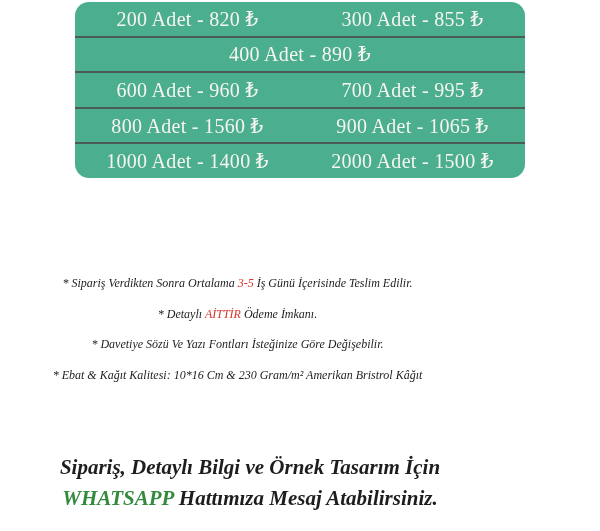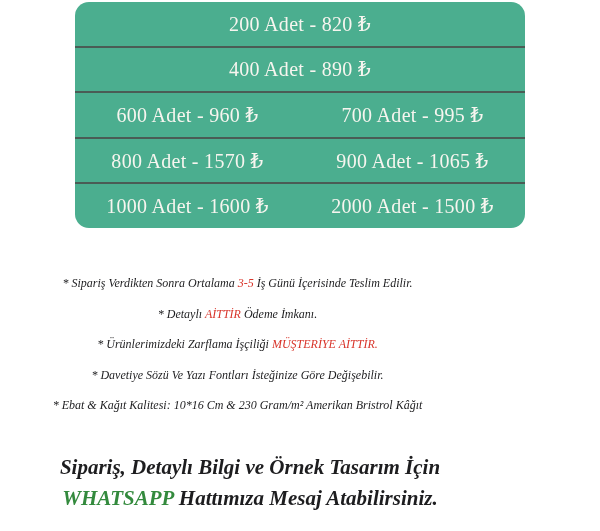--- a/index.html
+++ b/index.html
@@ -3,21 +3,21 @@
 <meta charset="utf-8">
 <style>
   html,body{margin:0;padding:0;}
   body{background:#ffffff;font-family:"Liberation Serif","DejaVu Serif",serif;}
   .canvas{
     position:relative;width:600px;height:531px;overflow:hidden;
     background:var(--page-bg,#ffffff);
   }
   
   .price-table{
-    position:absolute;left:75px;top:2px;width:450px;height:226px;
+    position:absolute;left:75px;top:2px;width:450px;height:176px;
     background:var(--teal,#4bae8f);
     border-radius:14px;overflow:hidden;
     display:flex;flex-direction:column;
   }
   .p-row{
     flex:1;display:flex;box-sizing:border-box;
   }
   .p-row + .p-row{border-top:2px solid var(--divider,#4a5c55);}
   .p-cell{
     flex:1;display:flex;align-items:center;justify-content:center;
@@ -45,42 +45,42 @@
   }
 </style>
 </head>
 <body>
 
 <div class="canvas">
 
   <div class="price-table">
     <div class="p-row">
       <div class="p-cell">200 Adet - 820 ₺</div>
+      <div class="p-cell">300 Adet - 855 ₺</div>
     </div>
     <div class="p-row">
       <div class="p-cell">400 Adet - 890 ₺</div>
     </div>
     <div class="p-row">
       <div class="p-cell">600 Adet - 960 ₺</div>
       <div class="p-cell">700 Adet - 995 ₺</div>
     </div>
     <div class="p-row">
-      <div class="p-cell">800 Adet - 1570 ₺</div>
+      <div class="p-cell">800 Adet - 1560 ₺</div>
       <div class="p-cell">900 Adet - 1065 ₺</div>
     </div>
     <div class="p-row">
-      <div class="p-cell">1000 Adet - 1600 ₺</div>
+      <div class="p-cell">1000 Adet - 1400 ₺</div>
       <div class="p-cell">2000 Adet - 1500 ₺</div>
     </div>
   </div>
 
   <div class="notes">
     <div><span>* Sipariş Verdikten Sonra Ortalama </span><span class="hl-red">3-5</span><span> İş Günü İçerisinde Teslim Edilir.</span></div>
     <div><span>* Detaylı </span><span class="hl-red">AİTTİR</span><span> Ödeme İmkanı.</span></div>
-    <div><span>* Ürünlerimizdeki Zarflama İşçiliği </span><span class="hl-red">MÜŞTERİYE AİTTİR.</span></div>
     <div><span>* Davetiye Sözü Ve Yazı Fontları İsteğinize Göre Değişebilir.</span></div>
     <div><span>* Ebat &amp; Kağıt Kalitesi: 10*16 Cm &amp; 230 Gram/m² Amerikan Bristrol Kâğıt</span></div>
   </div>
 
   <div class="cta">
     <div>Sipariş, Detaylı Bilgi ve Örnek Tasarım İçin</div>
     <div><span class="hl-green">WHATSAPP</span><span> Hattımıza Mesaj Atabilirsiniz.</span></div>
   </div>
 
 </div>

